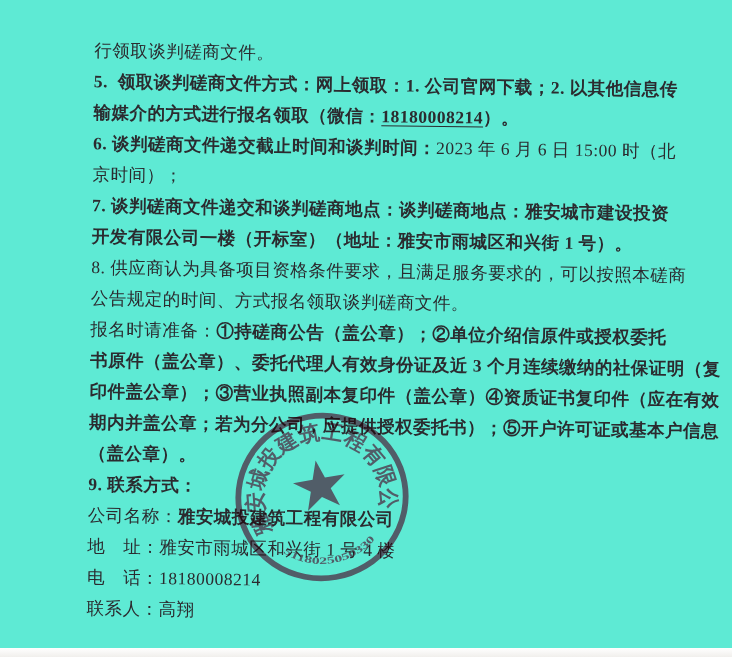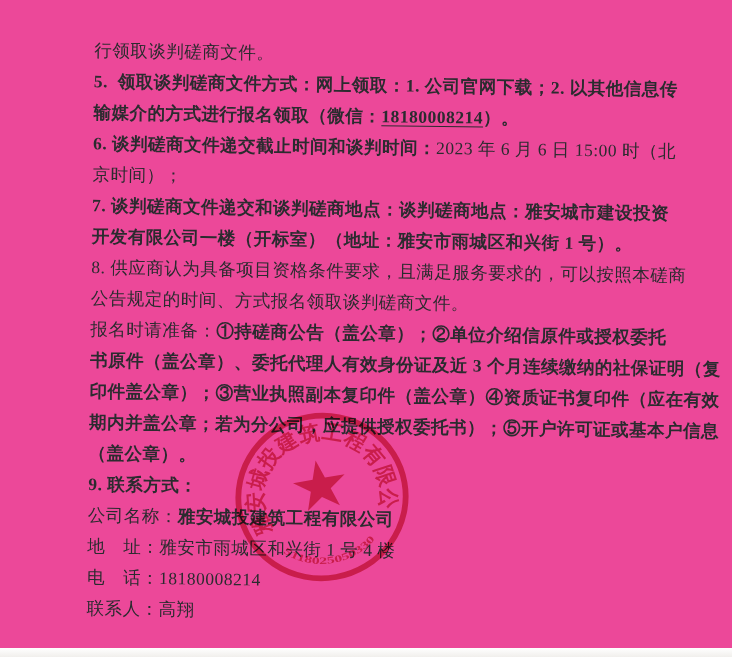--- a/index.html
+++ b/index.html
@@ -2,21 +2,21 @@
 <html><head>
 <meta charset="utf-8">
 <style>
   html,body{margin:0;padding:0;}
   body{
     width:732px;height:657px;background:#ffffff;
     font-family:"Liberation Serif","DejaVu Serif",serif;
     overflow:hidden;
   }
   .page{
-    position:relative;width:732px;height:657px;background:#ec4899;overflow:hidden;
+    position:relative;width:732px;height:657px;background:#5eead4;overflow:hidden;
   }
   .textblock{
     position:absolute;left:62px;top:8px;width:614px;
     color:#2b2b2f;font-size:17.5px;
     transform:rotate(0.8deg);transform-origin:50% 45%;
   }
   .line{
     height:31px;line-height:31px;white-space:pre;
     letter-spacing:0.5px;
   }

